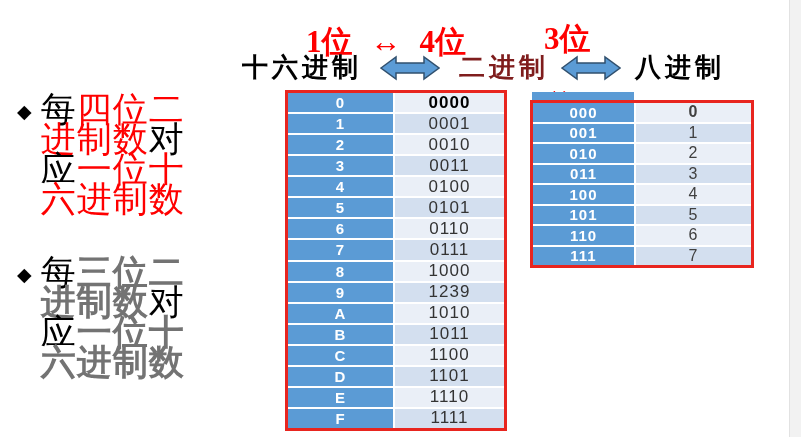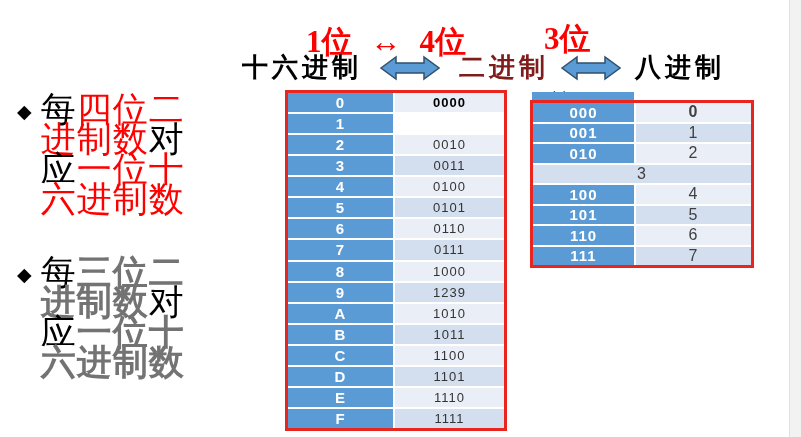--- a/index.html
+++ b/index.html
@@ -42,21 +42,21 @@
   }
   #hex-table { left:285px; top:90px;  width:222px; height:341px; }
   #oct-table { left:530px; top:100px; width:224px; height:168px; }
   .trow { flex:1; display:flex; border-bottom:2px solid #ffffff; min-height:0; }
   .trow:last-child { border-bottom:none;justify-content:space-between; }
   .c { display:flex; align-items:center; justify-content:center; min-height:0; }
   .bluec {
     background:#5b9bd5; color:#ffffff; font-weight:bold; font-size:15px;
     border-right:2px solid #ffffff; letter-spacing:1px; box-sizing:border-box;
   }
-  .litec { flex:1; font-size:13px; color:#333333; letter-spacing:1px; }
+  .litec { flex:1; font-size:17px; color:#333333; letter-spacing:1px; }
   #hex-table .bluec { width:107px; }
   #oct-table .bluec { width:103px; }
   #oct-table .litec { font-size:16px; color:#404040; }
   .trow:nth-child(odd)  .litec { background:#eaeff7; }
   .trow:nth-child(even) .litec { background:#d3dfef; }
   .ntable .trow:first-child .litec { font-weight:bold; color:#000000; }
   .cap { position:absolute; left:532px; top:92px; width:102px; height:8px; background:#5b9bd5; }
 </style>
 </head>
 <body>
@@ -95,20 +95,21 @@
     <span class="btext"><span>每</span><span class="seg-blue">三位二进制数</span><span>对应</span><span class="seg-blue">一位十六进制数</span></span>
   </div>
 
   <div class="ntable" id="hex-table">
     <div class="trow">
         <div class="c bluec">0</div>
         <div class="c litec">0000</div>
       </div>
     <div class="trow">
         <div class="c bluec">1</div>
+        <div class="c litec">0001</div>
       </div>
     <div class="trow">
         <div class="c bluec">2</div>
         <div class="c litec">0010</div>
       </div>
     <div class="trow">
         <div class="c bluec">3</div>
         <div class="c litec">0011</div>
       </div>
     <div class="trow">
@@ -169,20 +170,21 @@
       </div>
     <div class="trow">
         <div class="c bluec">001</div>
         <div class="c litec">1</div>
       </div>
     <div class="trow">
         <div class="c bluec">010</div>
         <div class="c litec">2</div>
       </div>
     <div class="trow">
+        <div class="c bluec">011</div>
         <div class="c litec">3</div>
       </div>
     <div class="trow">
         <div class="c bluec">100</div>
         <div class="c litec">4</div>
       </div>
     <div class="trow">
         <div class="c bluec">101</div>
         <div class="c litec">5</div>
       </div>

